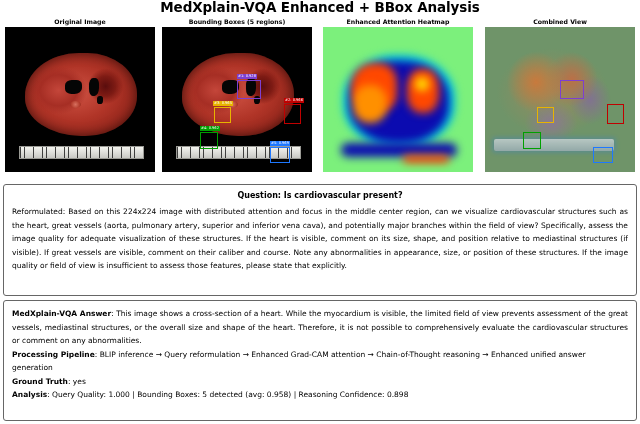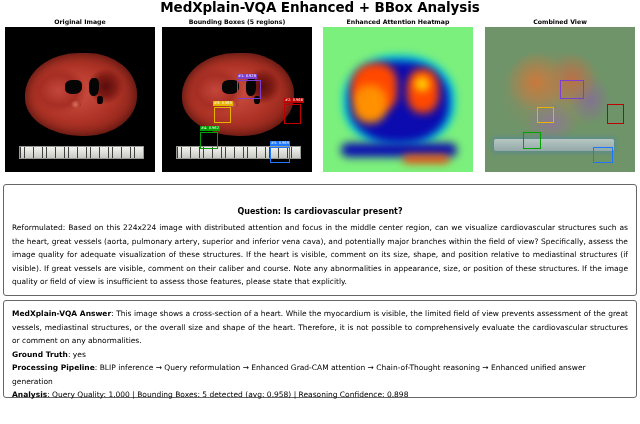--- a/index.html
+++ b/index.html
@@ -82,26 +82,26 @@
     padding:0 1px;white-space:nowrap;font-family:"DejaVu Sans", sans-serif;
   }
 
   
   .txtbox{
     position:absolute;left:3px;width:634px;
     border:1px solid #666;border-radius:3px;background:#fff;
     box-sizing:border-box;
   }
   .box-q{top:184px;height:112px;}
-  .box-a{top:300px;height:98px;}
+  .box-a{top:300px;height:121px;}
   .inner{padding:6px 8px 4px 8px;}
 
   .q-title{
     text-align:center;font-size:8px;font-weight:bold;color:#000;
-    margin:16px 0 5px 0;
+    margin:0 0 5px 0;
   }
   .para{
     font-size:7.5px;line-height:13.5px;color:#000;text-align:justify;
     margin:0;
   }
   .para b{font-weight:normal;}
   .line{
     font-size:7.5px;line-height:13.5px;color:#000;margin:0;
   }
   .line b{font-weight:bold;}
@@ -208,19 +208,19 @@
   <div class="txtbox box-q">
     <div class="inner">
       <div class="q-title">Question: Is cardiovascular present?</div>
       <p class="para"><b>Reformulated</b><span>: Based on this 224x224 image with distributed attention and focus in the middle center region, can we visualize cardiovascular structures such as the heart, great vessels (aorta, pulmonary artery, superior and inferior vena cava), and potentially major branches within the field of view? Specifically, assess the image quality for adequate visualization of these structures. If the heart is visible, comment on its size, shape, and position relative to mediastinal structures (if visible). If great vessels are visible, comment on their caliber and course. Note any abnormalities in appearance, size, or position of these structures. If the image quality or field of view is insufficient to assess those features, please state that explicitly.</span></p>
     </div>
   </div>
 
   <div class="txtbox box-a">
     <div class="inner">
       <p class="ans-para"><b>MedXplain-VQA Answer</b><span>: This image shows a cross-section of a heart. While the myocardium is visible, the limited field of view prevents assessment of the great vessels, mediastinal structures, or the overall size and shape of the heart. Therefore, it is not possible to comprehensively evaluate the cardiovascular structures or comment on any abnormalities.</span></p>
+      <p class="line"><b>Processing Pipeline</b><span>: BLIP inference → Query reformulation → Enhanced Grad-CAM attention → Chain-of-Thought reasoning → Enhanced unified answer generation</span></p>
       <p class="line"><b>Ground Truth</b><span>: yes</span></p>
-      <p class="line"><b>Processing Pipeline</b><span>: BLIP inference → Query reformulation → Enhanced Grad-CAM attention → Chain-of-Thought reasoning → Enhanced unified answer generation</span></p>
       <p class="line"><b>Analysis</b><span>: Query Quality: 1.000 | Bounding Boxes: 5 detected (avg: 0.958) | Reasoning Confidence: 0.898</span></p>
     </div>
   </div>
 
 </div>
 
 </body></html>

